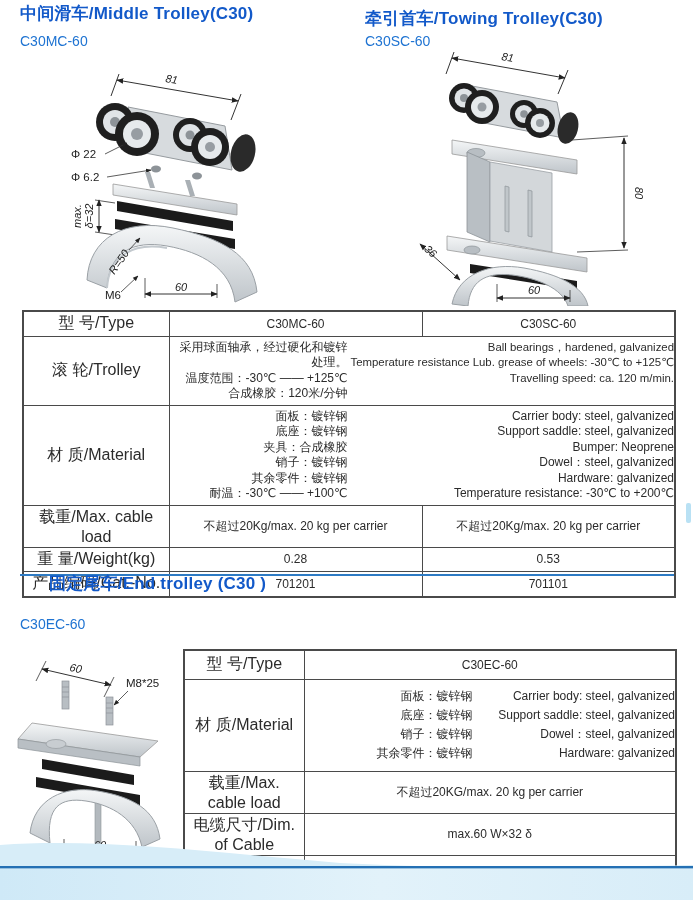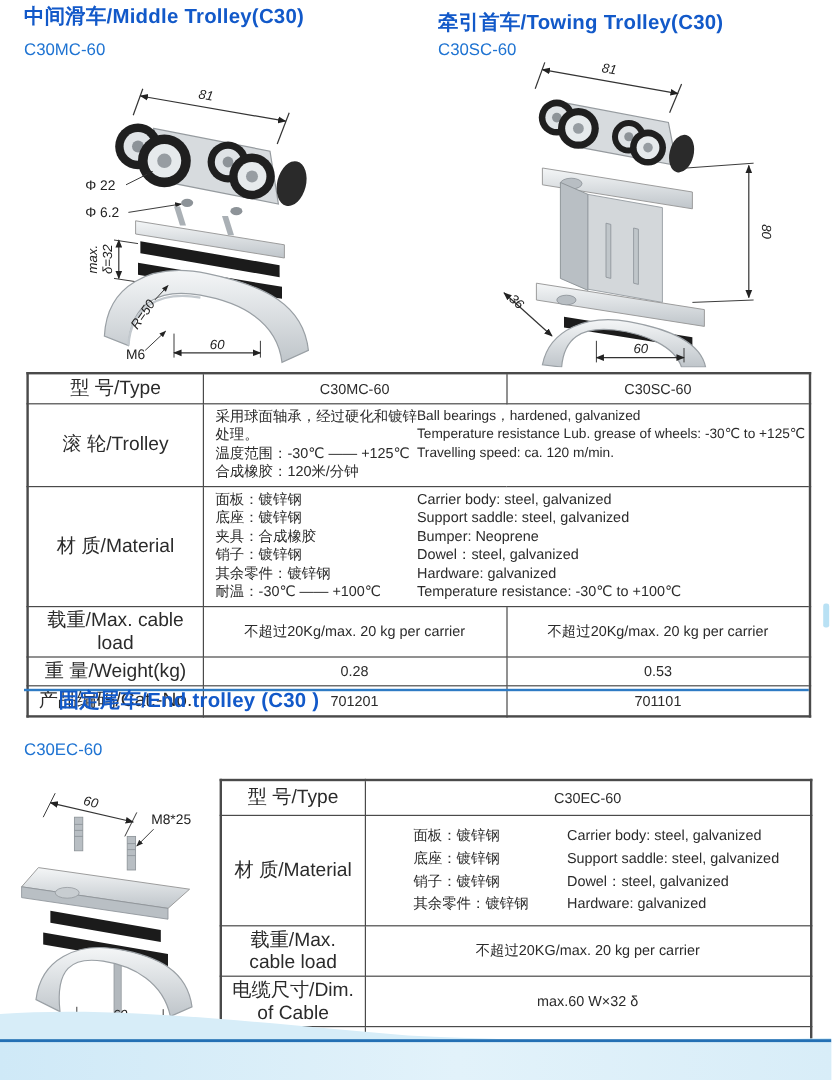--- a/index.html
+++ b/index.html
@@ -20,21 +20,21 @@
 
   
   .divider { height:2px; background:#2e7bc4; }
 
   
   table { border-collapse:collapse; table-layout:fixed; background:#fff; }
   table, td { border:1px solid #4a4a4a; }
   table { border-width:2px; }
   td { font-size:12px; color:#2b2b2b; vertical-align:middle; text-align:center; padding:1px 4px; }
   td.lbl { font-size:16px; }
-  td.content-left { text-align:left; padding:3px 0 3px 10px; }
+  td.content-left { text-align:right; padding:3px 0 3px 10px; }
   .bi-col { display:flex; align-items:flex-start; }
   .cn-col { width:168px; flex:none; line-height:15.5px; }
   .en-col { flex:1; line-height:15.5px; white-space:nowrap; font-size:11.4px; }
   .cn-col span, .en-col span { display:block; }
   .mat2 .cn-col { width:128px; line-height:19px; margin-left:30px; font-size:12px;}
   .mat2 .en-col { line-height:19px; font-size:12px; }
 
   
   svg text { font-family:"Liberation Sans","DejaVu Sans",sans-serif; }
   .dim { font-size:11px; font-style:italic; fill:#222; }
@@ -243,21 +243,21 @@
           <span>销子：镀锌钢</span>
           <span>其余零件：镀锌钢</span>
           <span>耐温：-30℃ —— +100℃</span>
         </div>
         <div class="en-col" style="font-size:12px">
           <span>Carrier body: steel, galvanized</span>
           <span>Support saddle: steel, galvanized</span>
           <span>Bumper: Neoprene</span>
           <span>Dowel：steel, galvanized</span>
           <span>Hardware: galvanized</span>
-          <span>Temperature resistance: -30℃ to +100℃</span>
+          <span>Temperature resistance: -30℃ to +200℃</span>
         </div>
       </div>
     </td>
   </tr>
   <tr style="height:24px">
     <td class="lbl">载重/Max. cable load</td>
     <td>不超过20Kg/max. 20 kg per carrier</td>
     <td>不超过20Kg/max. 20 kg per carrier</td>
   </tr>
   <tr style="height:23px">

